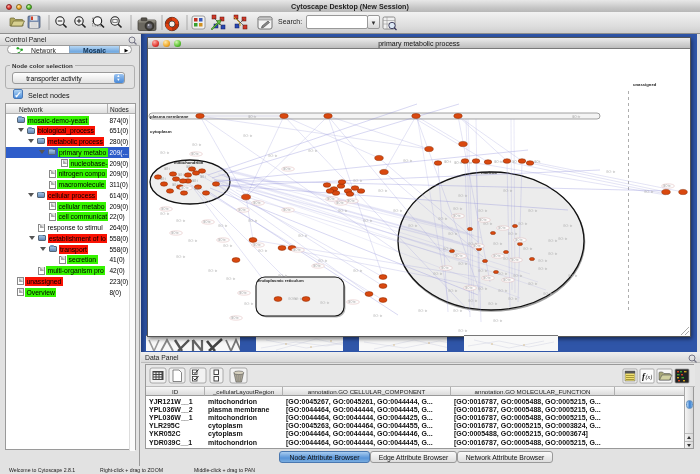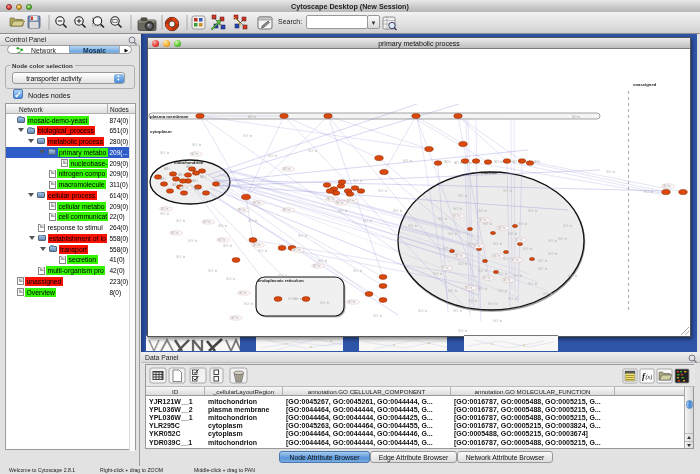--- a/index.html
+++ b/index.html
@@ -229,21 +229,21 @@
     <div id="tab-mosaic">Mosaic</div>
     <div id="tab-arrow">▶</div>
   </div>
   <div id="ncsgroup" class="abs"></div>
   <div id="ncslbl" class="abs">Node color selection</div>
   <div id="dropdown" class="abs">
       <span>transporter activity</span>
     <div id="dropstep">▲<br>▼</div>
   </div>
   <div id="selectnodes" class="abs">✓</div>
-  <div id="snlbl" class="abs">Nodes nodes</div>
+  <div id="snlbl" class="abs">Select nodes</div>
   <div id="tree" class="abs">
     <div id="treehead">
         <span class="c1">Network</span>
         <span class="c2">Nodes</span>
         <span class="sep2"></span>
       </div>
     <div id="treerows">
         <div class="trow" style="top: 11px;">
           <span class="fold" style="left:11px"></span>
           <span class="lbl gbg" style="left:20.5px;max-width:81.5px">mosaic-demo-yeast</span>

